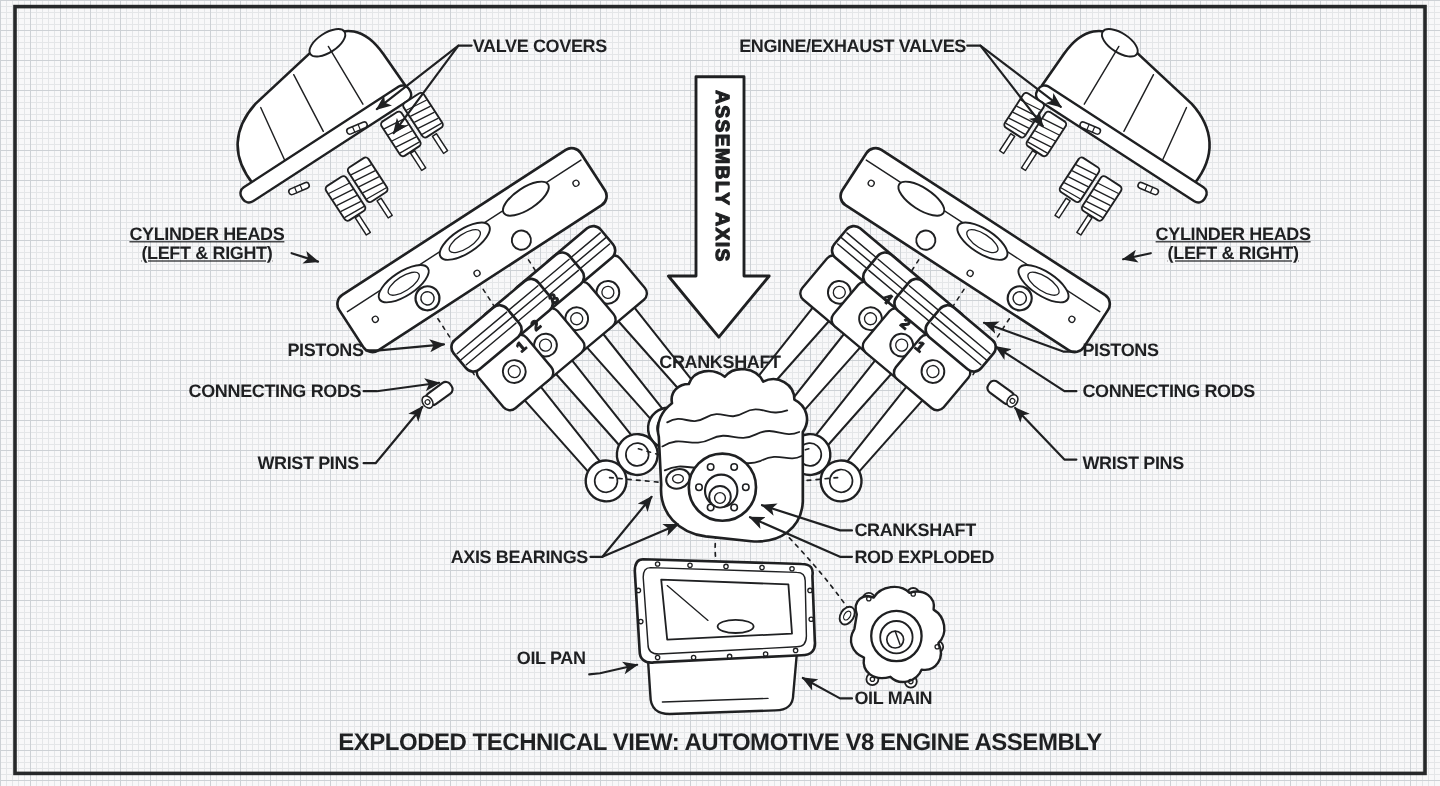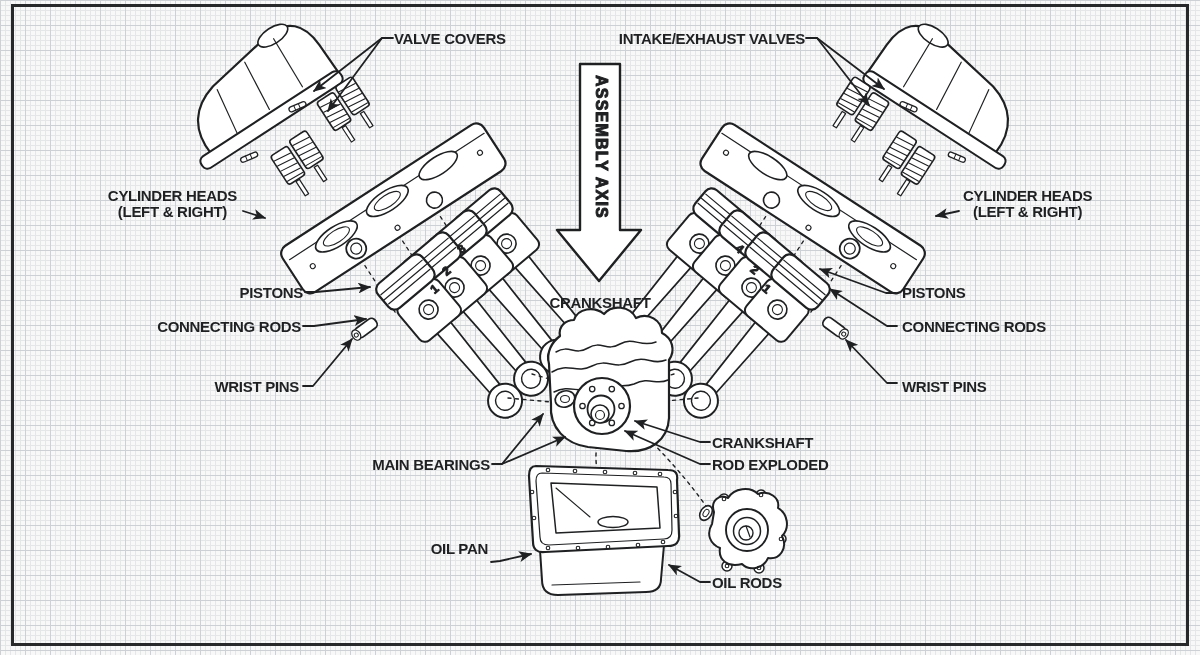--- a/index.html
+++ b/index.html
@@ -17,21 +17,21 @@
   }
   #frame{
     position:absolute;left:11px;top:4px;width:1172px;height:636px;
     border:3px solid #26282a;pointer-events:none;
   }
   svg{position:absolute;left:0;top:0;}
   .lbl{
     position:absolute;font-size:15px;font-weight:700;letter-spacing:-0.3px;
     white-space:nowrap;line-height:15px;color:#1f2022;
   }
-  .lbl.two{line-height:16px;text-align:center;}
+  .lbl.two{line-height:16px;text-align:center;text-decoration:underline;}
   #title{
     position:absolute;left:0;right:0;top:608px;text-align:center;
     font-size:20px;font-weight:700;letter-spacing:-0.4px;color:#1f2022;
   }
   #crank-center-label{left:50%;transform:translateX(-50%);}
   .axis-text{font-size:16px;font-weight:700;letter-spacing:1.2px;fill:#1f2022;}
   .pnum{font-size:12px;font-weight:700;fill:#1f2022;}
 </style>
 </head>
 <body>
@@ -274,41 +274,42 @@
         <path d="M 897,383 L 887,383 L 846,340" marker-end="url(#ah)"></path>
         <path d="M 710,442 L 700,442 L 635,421" marker-end="url(#ah)"></path>
         <path d="M 710,464 L 700,464 L 625,431" marker-end="url(#ah)"></path>
         <path d="M 491,562 L 500,561 L 531,554" marker-end="url(#ah)"></path>
         <path d="M 710,582 L 700,582 L 669,565" marker-end="url(#ah)"></path>
       </g>
     </g>
   </svg>
 
   <div class="lbl" style="left:394px;top:31px">VALVE COVERS</div>
-  <div class="lbl" style="right:395px;top:31px">INTAKE/EXHAUST VALVES</div>
+  <div class="lbl" style="right:395px;top:31px">ENGINE/EXHAUST VALVES</div>
 
   <div class="lbl two" style="right:963px;top:188px">
     <div>CYLINDER HEADS</div>
     <div>(LEFT &amp; RIGHT)</div>
   </div>
   <div class="lbl two" style="left:963px;top:188px">
     <div>CYLINDER HEADS</div>
     <div>(LEFT &amp; RIGHT)</div>
   </div>
 
   <div class="lbl" style="right:897px;top:285px">PISTONS</div>
   <div class="lbl" style="right:899px;top:319px">CONNECTING RODS</div>
   <div class="lbl" style="right:901px;top:379px">WRIST PINS</div>
 
   <div class="lbl" style="left:902px;top:285px">PISTONS</div>
   <div class="lbl" style="left:902px;top:319px">CONNECTING RODS</div>
   <div class="lbl" style="left:902px;top:379px">WRIST PINS</div>
 
   <div class="lbl" id="crank-center-label" style="top:295px">CRANKSHAFT</div>
 
-  <div class="lbl" style="right:710px;top:457px">MAIN BEARINGS</div>
+  <div class="lbl" style="right:710px;top:457px">AXIS BEARINGS</div>
   <div class="lbl" style="left:712px;top:435px">CRANKSHAFT</div>
   <div class="lbl" style="left:712px;top:457px">ROD EXPLODED</div>
 
   <div class="lbl" style="right:712px;top:541px">OIL PAN</div>
-  <div class="lbl" style="left:712px;top:575px">OIL RODS</div>
-
+  <div class="lbl" style="left:712px;top:575px">OIL MAIN</div>
+
+  <div id="title">EXPLODED TECHNICAL VIEW: AUTOMOTIVE V8 ENGINE ASSEMBLY</div>
 </div>
 
 </body></html>

